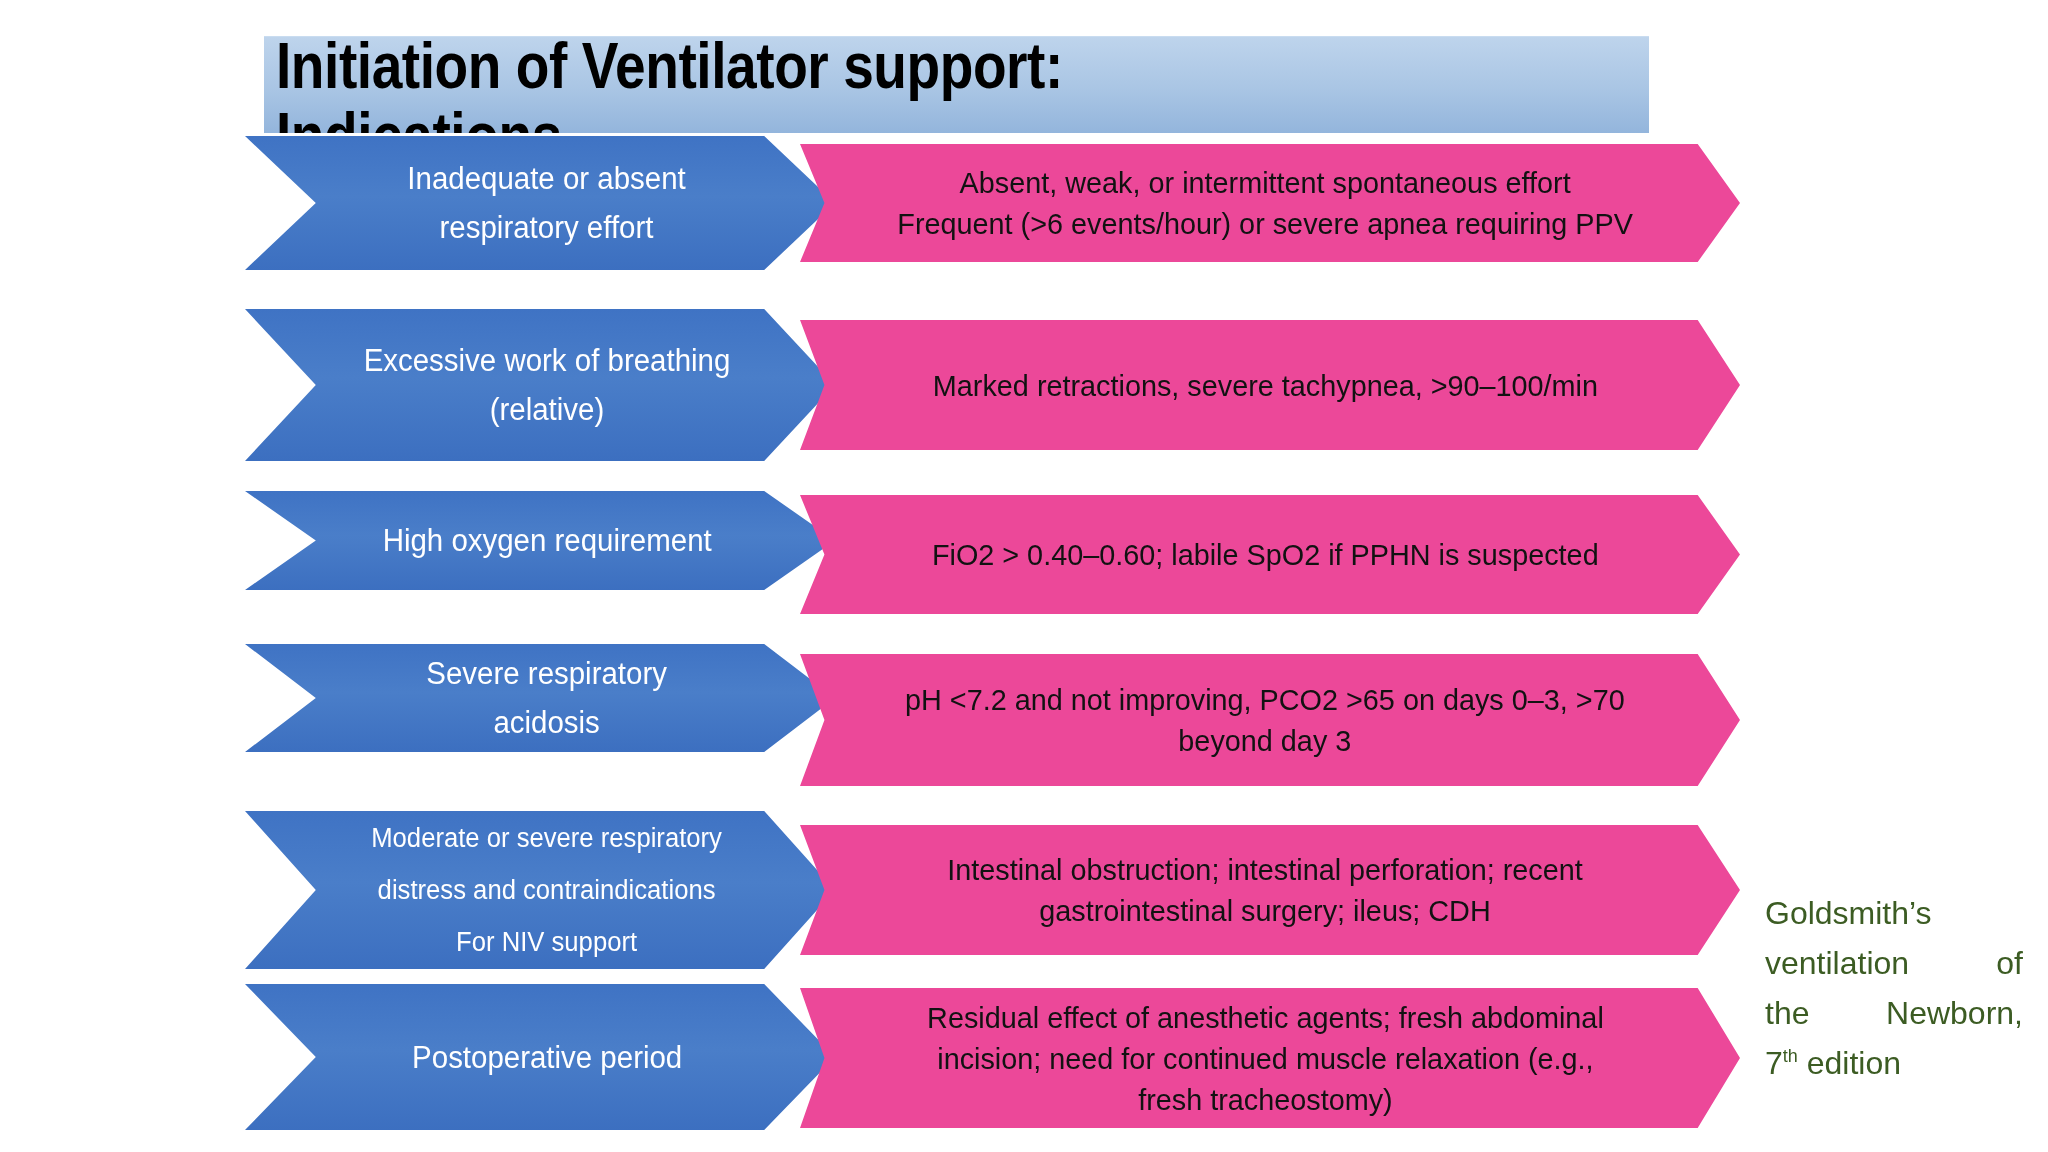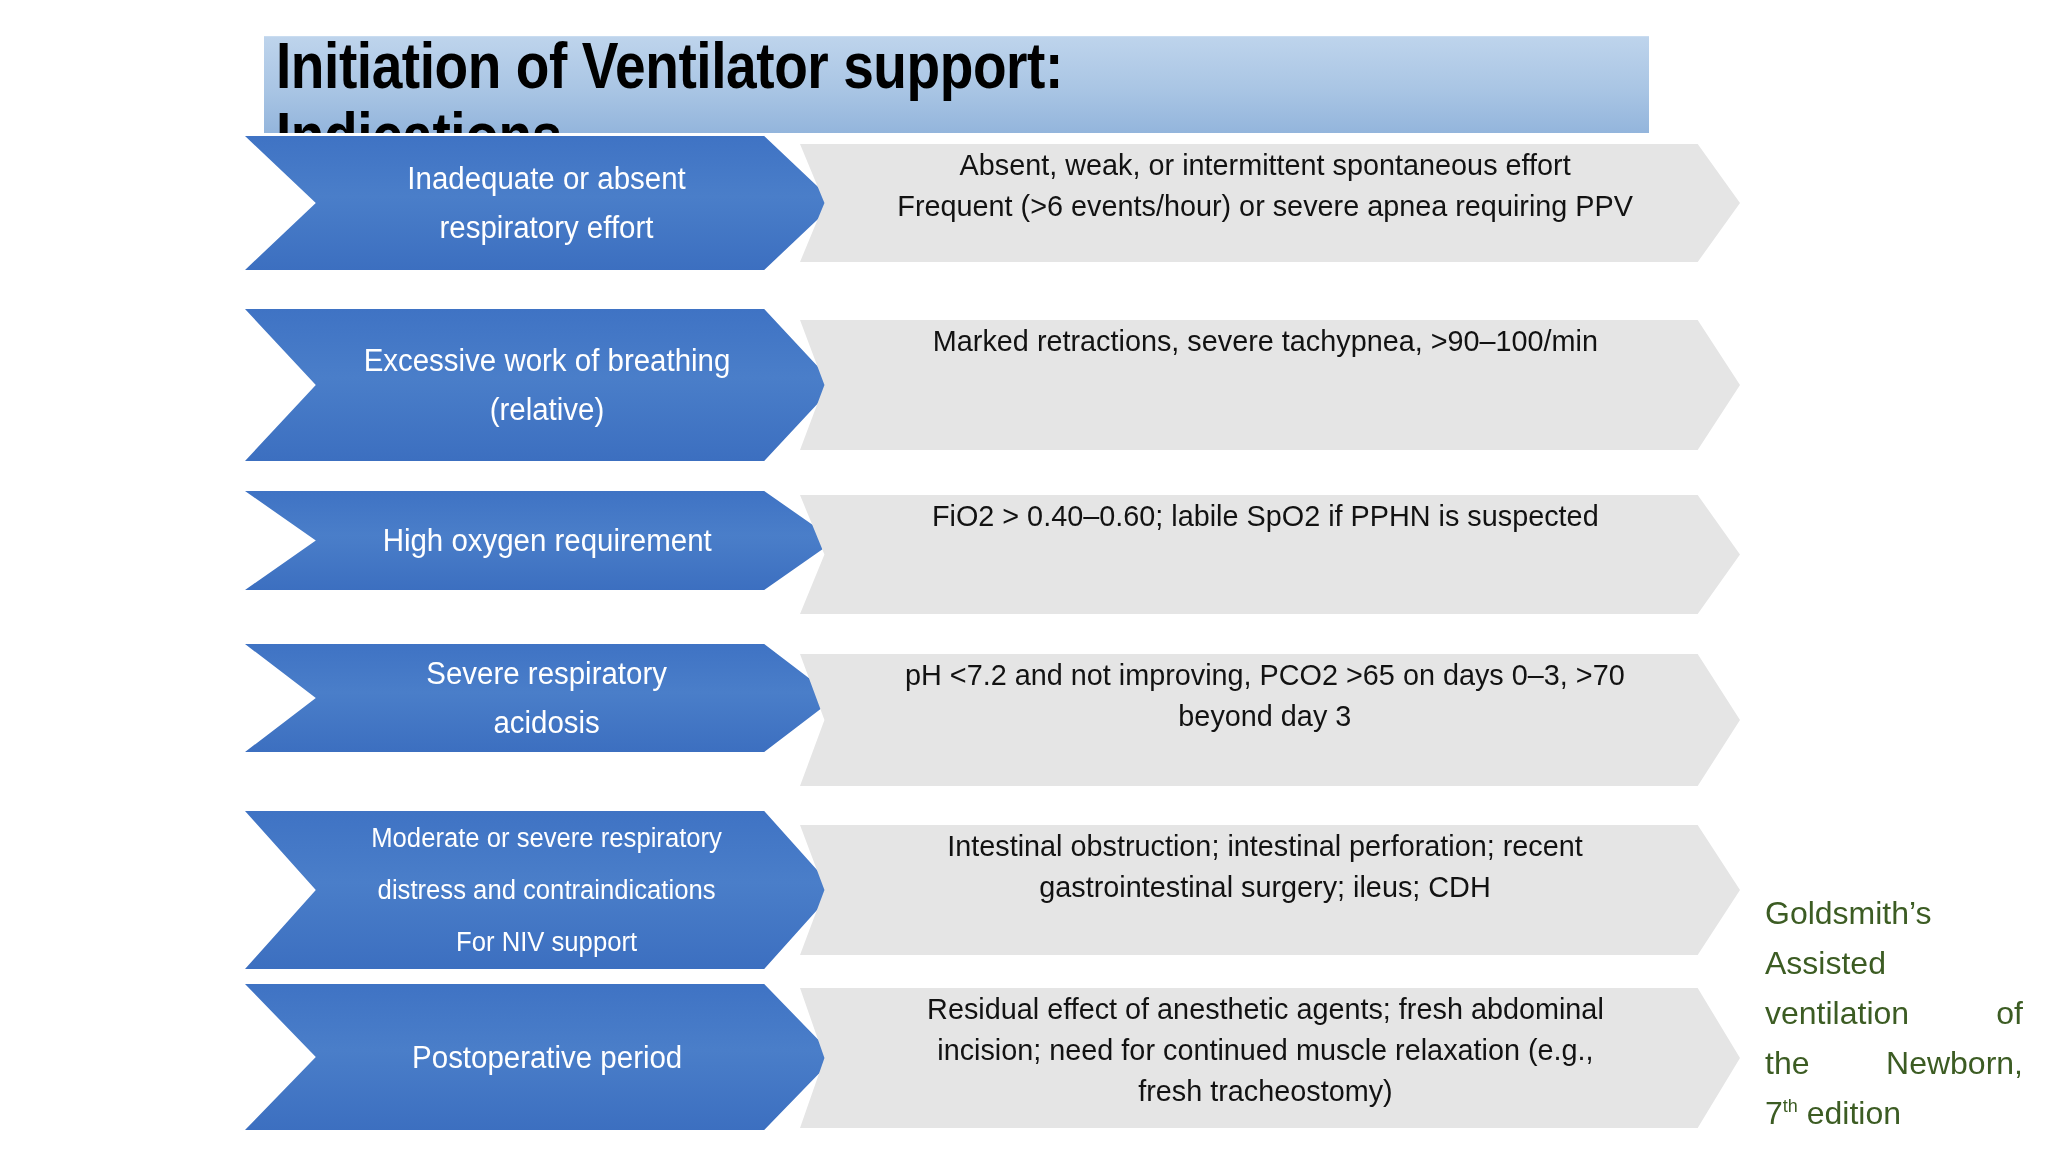--- a/index.html
+++ b/index.html
@@ -74,25 +74,25 @@
   }
   .chev-blue.small .chev-blue-label {
     font-size: 27px;
     line-height: 52px;
   }
 
   .chev-light {
     position: absolute;
     left: 800px;
     width: 940px;
-    background: #e5e5e5;
+    background: #ec4899;
     -webkit-clip-path: polygon(0 0, 95.5% 0, 100% 50%, 95.5% 100%, 0 100%, 2.6% 50%);
     clip-path: polygon(0 0, 95.5% 0, 100% 50%, 95.5% 100%, 0 100%, 2.6% 50%);
     display: flex;
-    align-items: flex-start;
+    align-items: center;
     justify-content: center;
     box-sizing: border-box;
     padding-left: 60px;
     padding-right: 70px;
   }
   .chev-light-label {
     color: #121212;
     font-size: 30px;
     line-height: 41px;
     text-align: center;
@@ -194,17 +194,16 @@
   </div>
   <div class="chev-light" style="top:4px;height:140px;">
     <span class="chev-light-label">Residual effect of anesthetic agents; fresh abdominal
 incision; need for continued muscle relaxation (e.g.,
 fresh tracheostomy)</span>
   </div>
 </div>
 
 <div id="citation">
   <span class="line">Goldsmith’s</span>
-  <span class="line">Assisted</span>
   <span class="just">ventilation of</span>
   <span class="just">the Newborn,</span>
   <span class="line"><span>7</span><sup>th</sup><span> edition</span></span>
 </div>
 
 </body></html>

